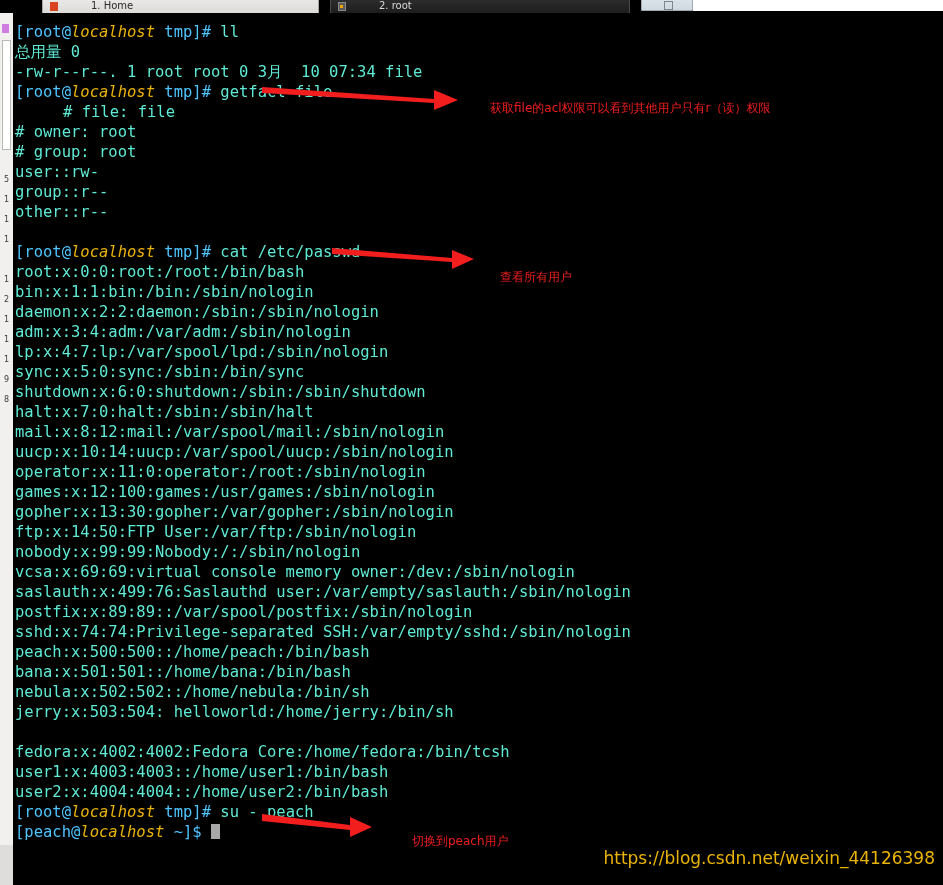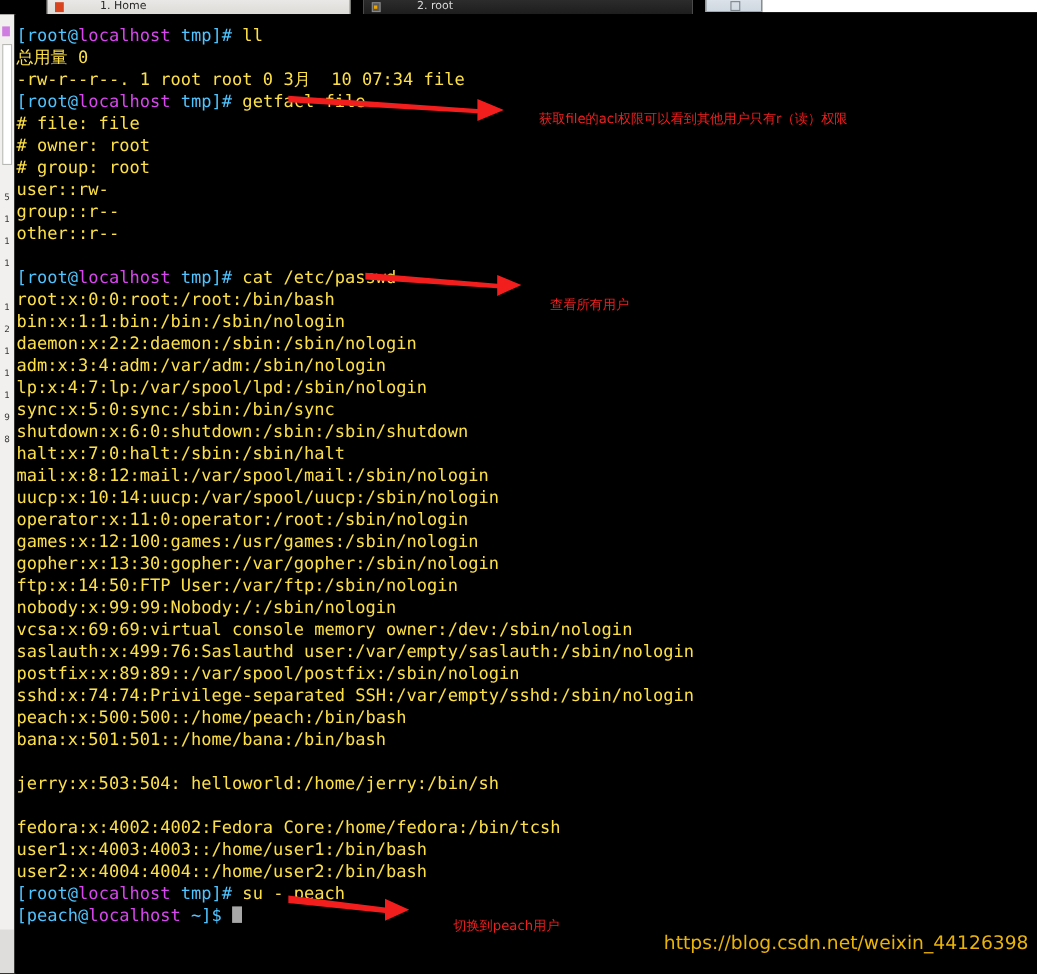--- a/index.html
+++ b/index.html
@@ -173,22 +173,22 @@
     left: 2px;
     height: 20px;
     line-height: 20px;
     font-family: "DejaVu Sans Mono", "Liberation Mono", monospace;
     font-size: 15.5px;
     color: #d6d6d6;
     white-space: pre;
     letter-spacing: 0px;
   }
   .c-bracket { color: #4fc4ff; }
-  .c-host { color: #d946ef; }
-  .c-plain { color: #fde047; }
+  .c-host { color: #eab308; font-style: italic; }
+  .c-plain { color: #5eead4; }
   .cursor {
     display: inline-block;
     width: 9px;
     height: 15px;
     background: #a8a8a8;
     vertical-align: -2px;
   }
 
   
   .annot {
@@ -248,21 +248,21 @@
     </div>
     <div class="tab-newbtn"></div>
     <div class="tabbar-fill"></div>
   </div>
 
   <div class="terminal">
       <div class="term-line" style="top: 9px;"><span class="c-bracket">[root@</span><span class="c-host">localhost</span><span class="c-bracket"> tmp]# </span><span class="c-plain">ll</span></div>
       <div class="term-line" style="top: 29px;"><span class="c-plain">总用量 0</span></div>
       <div class="term-line" style="top: 49px;"><span class="c-plain">-rw-r--r--. 1 root root 0 3月  10 07:34 file</span></div>
       <div class="term-line" style="top: 69px;"><span class="c-bracket">[root@</span><span class="c-host">localhost</span><span class="c-bracket"> tmp]# </span><span class="c-plain">getfacl file</span></div>
-      <div class="term-line" style="top: 89px;"><span class="c-plain"># file: file</span></div>
+      <div class="term-line" style="top: 89px; margin-left: 48px;"><span class="c-plain"># file: file</span></div>
       <div class="term-line" style="top: 109px;"><span class="c-plain"># owner: root</span></div>
       <div class="term-line" style="top: 129px;"><span class="c-plain"># group: root</span></div>
       <div class="term-line" style="top: 149px;"><span class="c-plain">user::rw-</span></div>
       <div class="term-line" style="top: 169px;"><span class="c-plain">group::r--</span></div>
       <div class="term-line" style="top: 189px;"><span class="c-plain">other::r--</span></div>
       <div class="term-line" style="top: 209px;"><span class="c-plain"></span></div>
       <div class="term-line" style="top: 229px;"><span class="c-bracket">[root@</span><span class="c-host">localhost</span><span class="c-bracket"> tmp]# </span><span class="c-plain">cat /etc/passwd</span></div>
       <div class="term-line" style="top: 249px;"><span class="c-plain">root:x:0:0:root:/root:/bin/bash</span></div>
       <div class="term-line" style="top: 269px;"><span class="c-plain">bin:x:1:1:bin:/bin:/sbin/nologin</span></div>
       <div class="term-line" style="top: 289px;"><span class="c-plain">daemon:x:2:2:daemon:/sbin:/sbin/nologin</span></div>
@@ -277,20 +277,21 @@
       <div class="term-line" style="top: 469px;"><span class="c-plain">games:x:12:100:games:/usr/games:/sbin/nologin</span></div>
       <div class="term-line" style="top: 489px;"><span class="c-plain">gopher:x:13:30:gopher:/var/gopher:/sbin/nologin</span></div>
       <div class="term-line" style="top: 509px;"><span class="c-plain">ftp:x:14:50:FTP User:/var/ftp:/sbin/nologin</span></div>
       <div class="term-line" style="top: 529px;"><span class="c-plain">nobody:x:99:99:Nobody:/:/sbin/nologin</span></div>
       <div class="term-line" style="top: 549px;"><span class="c-plain">vcsa:x:69:69:virtual console memory owner:/dev:/sbin/nologin</span></div>
       <div class="term-line" style="top: 569px;"><span class="c-plain">saslauth:x:499:76:Saslauthd user:/var/empty/saslauth:/sbin/nologin</span></div>
       <div class="term-line" style="top: 589px;"><span class="c-plain">postfix:x:89:89::/var/spool/postfix:/sbin/nologin</span></div>
       <div class="term-line" style="top: 609px;"><span class="c-plain">sshd:x:74:74:Privilege-separated SSH:/var/empty/sshd:/sbin/nologin</span></div>
       <div class="term-line" style="top: 629px;"><span class="c-plain">peach:x:500:500::/home/peach:/bin/bash</span></div>
       <div class="term-line" style="top: 649px;"><span class="c-plain">bana:x:501:501::/home/bana:/bin/bash</span></div>
+      <div class="term-line" style="top: 669px;"><span class="c-plain">nebula:x:502:502::/home/nebula:/bin/sh</span></div>
       <div class="term-line" style="top: 689px;"><span class="c-plain">jerry:x:503:504: helloworld:/home/jerry:/bin/sh</span></div>
       <div class="term-line" style="top: 729px;"><span class="c-plain">fedora:x:4002:4002:Fedora Core:/home/fedora:/bin/tcsh</span></div>
       <div class="term-line" style="top: 749px;"><span class="c-plain">user1:x:4003:4003::/home/user1:/bin/bash</span></div>
       <div class="term-line" style="top: 769px;"><span class="c-plain">user2:x:4004:4004::/home/user2:/bin/bash</span></div>
       <div class="term-line" style="top: 789px;"><span class="c-bracket">[root@</span><span class="c-host">localhost</span><span class="c-bracket"> tmp]# </span><span class="c-plain">su - peach</span></div>
       <div class="term-line" style="top: 809px; text-align: right;"><span class="c-bracket">[peach@</span><span class="c-host">localhost</span><span class="c-bracket"> ~]$ </span><span class="c-plain"></span><span class="cursor"></span></div>
     </div>
 
   <svg class="arrow" style="left:262px; top:84px;" width="200" height="30" viewBox="0 0 200 30">
     <polygon points="0,3 172,15 172,6 196,16 172,26 172,19 0,9" fill="#f21e1e"></polygon>

